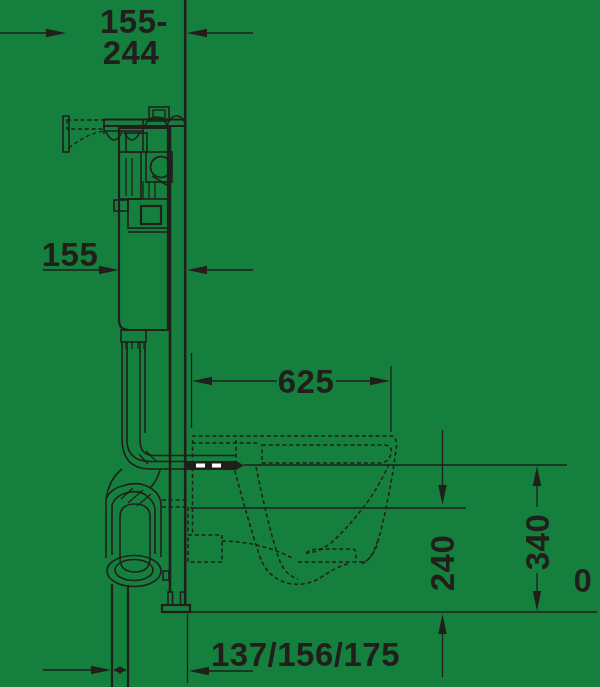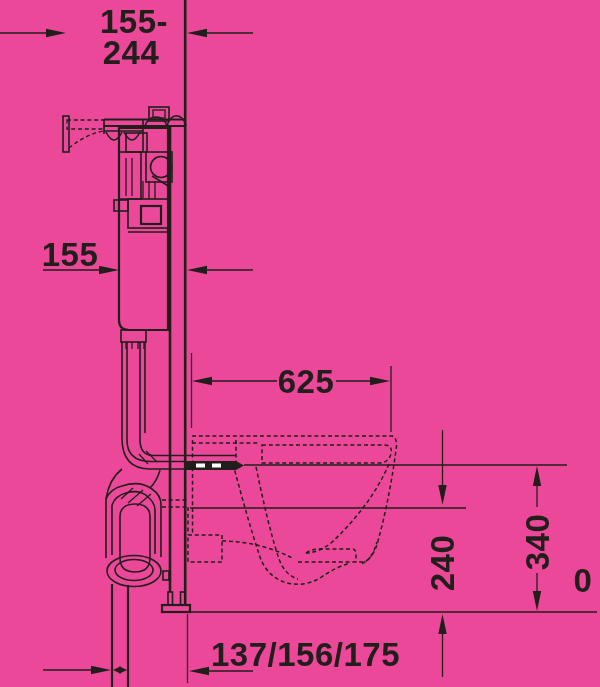--- a/index.html
+++ b/index.html
@@ -1,17 +1,17 @@
 <!DOCTYPE html>
 <html><head>
 <meta charset="utf-8">
 <style>
   html,body{margin:0;padding:0;background:#ffffff;}
   .stage{
-    position:relative;width:600px;height:687px;background:#ec4899;
+    position:relative;width:600px;height:687px;background:#15803d;
     font-family:"Liberation Sans","DejaVu Sans",sans-serif;overflow:hidden;text-decoration:underline;
   }
   svg{position:absolute;left:0;top:0;}
   svg text{
     font-family:"Liberation Sans","DejaVu Sans",sans-serif;
     font-weight:700;font-size:33px;letter-spacing:0.5px;fill:#211e1c;
   }
   .ln{stroke:#211e1c;fill:none;}
   .thin{stroke-width:1.3;}
   .med{stroke-width:1.6;}

